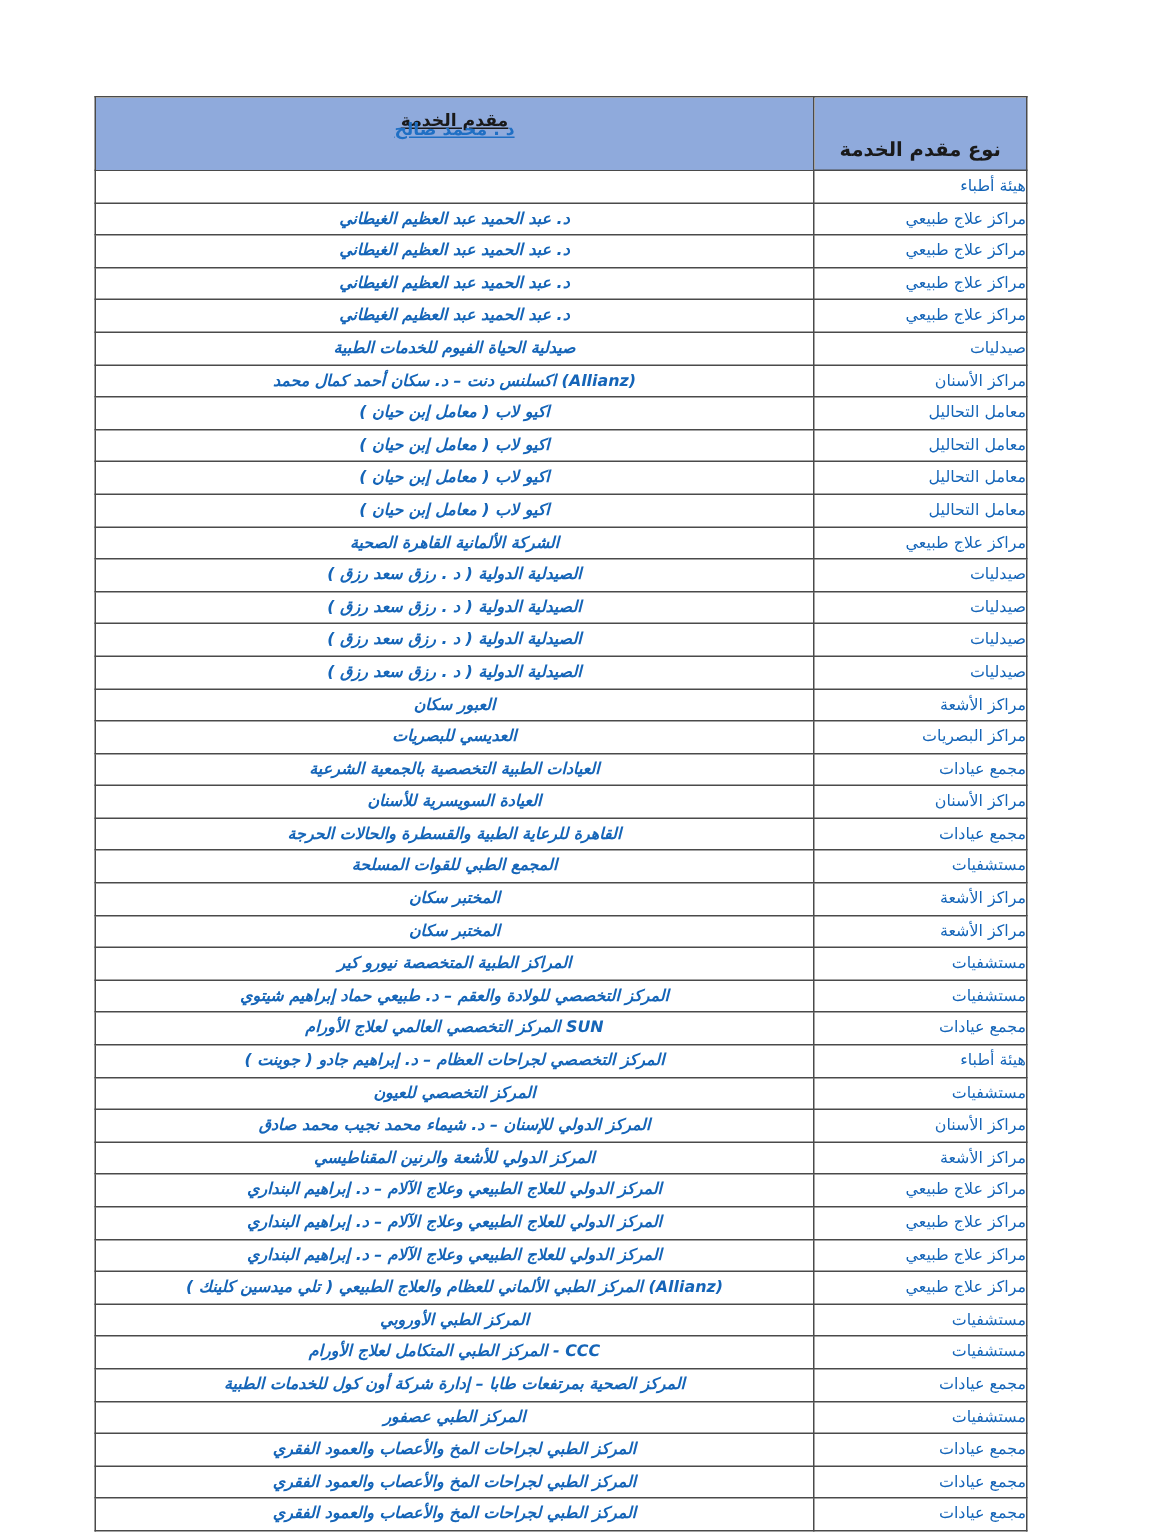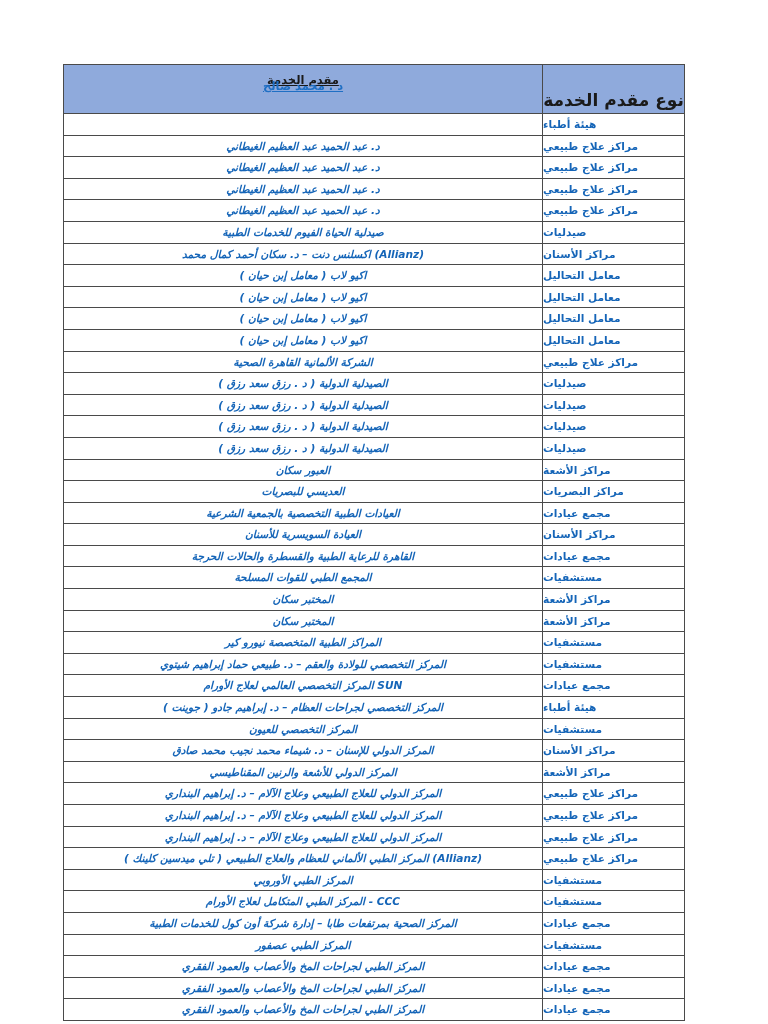--- a/index.html
+++ b/index.html
@@ -49,21 +49,21 @@
 
   
   table.providers thead th {
     background: #8faadc;
     height: 25px;
     line-height: 25px;
   }
   .hdr-text {
     display: block;
     text-align: center;
-    font-size: 17px;
+    font-size: 13px;
     font-weight: bold;
     color: #14365d;
     text-decoration: underline;
     letter-spacing: 0;
     margin-top: 23px;
   }
   .hdr-type .hdr-text {
     color: #1a1a1a;
     text-decoration: none;
   }
@@ -91,23 +91,23 @@
     color: #1a1a1a;
   }
   .hdr-name .layer-b {
     top: 5px;
     color: #1f6fc4;
     text-decoration: underline;
   }
 
   
   td.c-type {
-    text-align: left;
+    text-align: right;
     font-size: 10.6px;
-    font-weight: bold;
+    font-weight: normal;
     color: #1565b8;
   }
   td.c-name {
     text-align: center;
     font-size: 10.6px;
     font-weight: bold;
     color: #1565b8;
     font-style: italic;
   }
   td.c-name.empty { color: transparent; }

